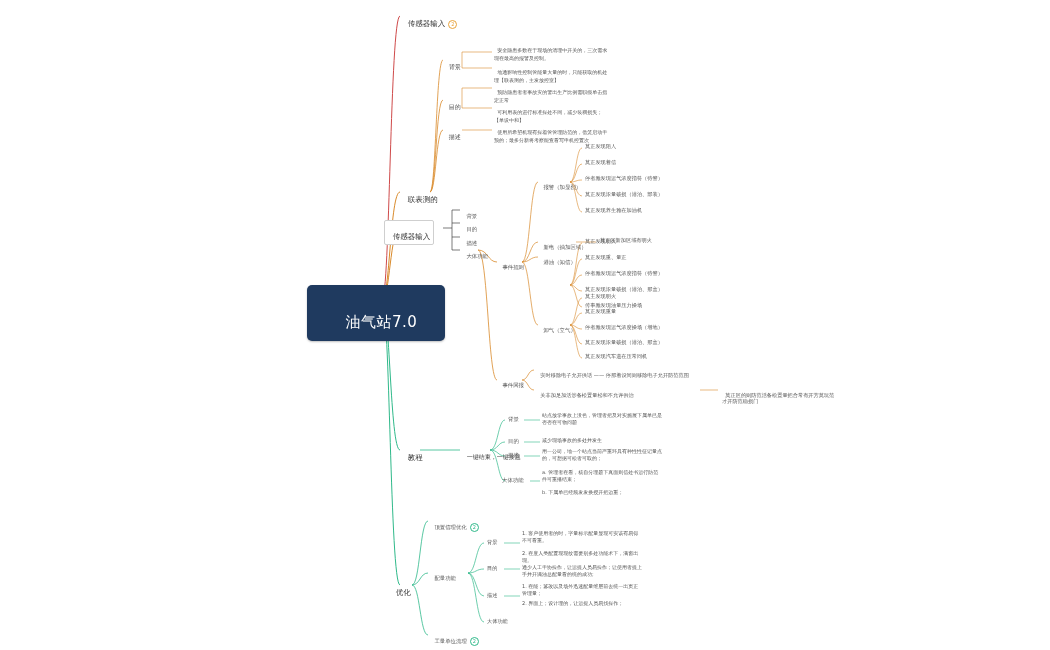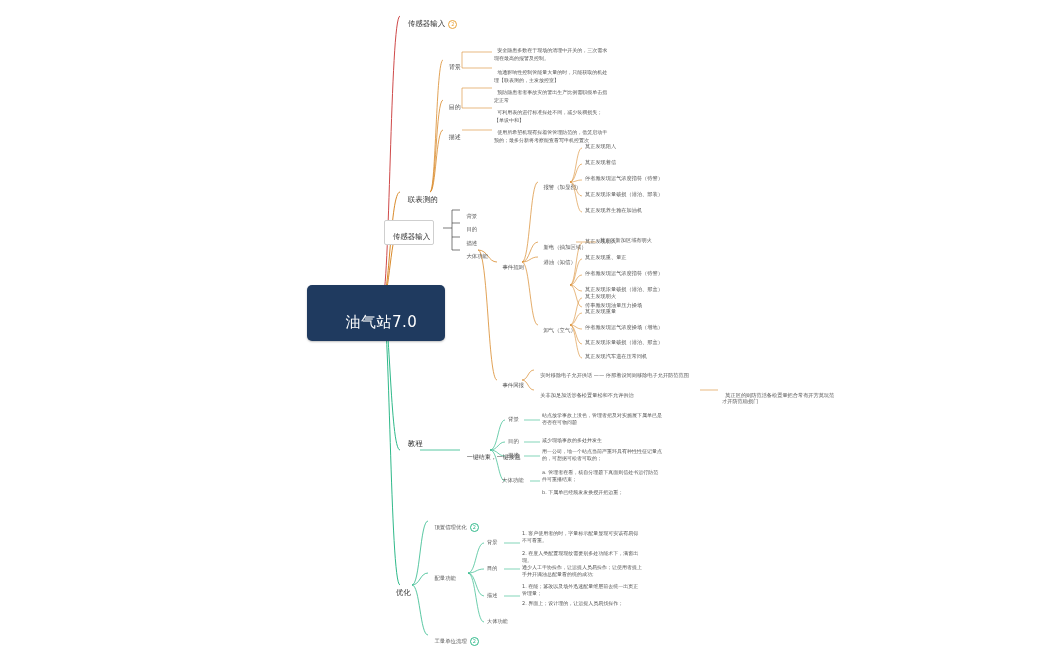--- a/index.html
+++ b/index.html
@@ -166,21 +166,21 @@
 </div>
 
 <div class="node lvl1" style="left:400px;top:184px;">
   <span>联表测的</span>
 </div>
 
 <div class="node lvl1 boxed" style="left:384px;top:220px;">
   <span>传感器输入</span>
 </div>
 
-<div class="node lvl1" style="left:400px;top:428px;">
+<div class="node lvl1" style="left:400px;top:442px;">
   <span>教程</span>
 </div>
 
 <div class="node lvl1" style="left:388px;top:577px;">
   <span>优化</span>
 </div>
 
 <div class="node lvl2" style="left:443px;top:54px;">
   <span>背景</span>
 </div>

